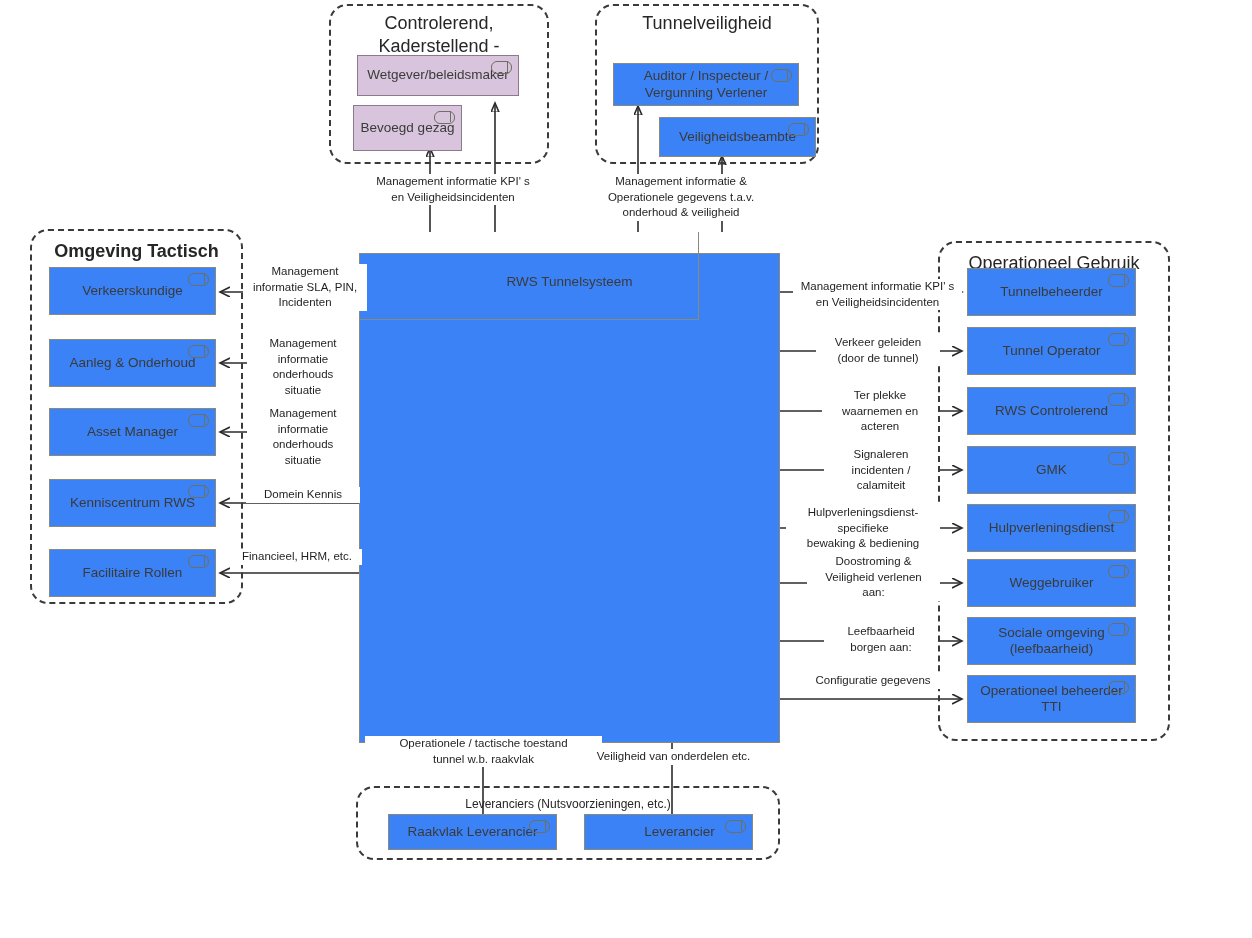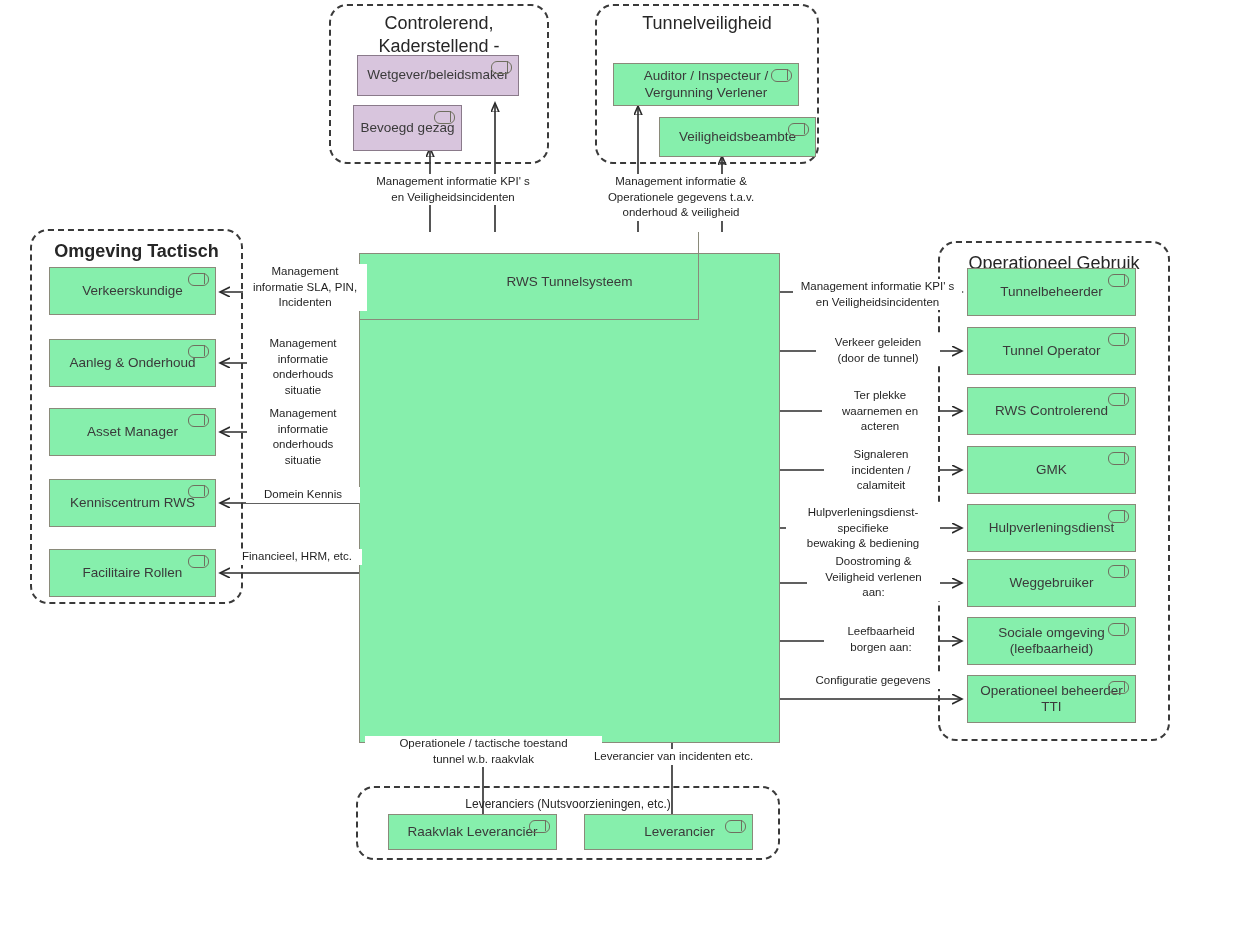--- a/index.html
+++ b/index.html
@@ -19,21 +19,21 @@
     font-size:18px;
     color:#262626;
     line-height:1.25;
     white-space:pre-line;
   }
 
   .node{
     position:absolute;
     box-sizing:border-box;
     border:1.4px solid #8a8a7a;
-    background:#86efac;
+    background:#3b82f6;
     display:flex;
     align-items:center;
     justify-content:center;
     text-align:center;
     font-size:13.5px;
     color:#3a3a3a;
     line-height:1.2;
     white-space:pre-line;
     padding:2px 6px;
   }
@@ -258,15 +258,15 @@
 bewaking &amp; bediening</div>
   <div class="edge-label" style="left:807px;top:554px;width:131px;">Doostroming &amp;
 Veiligheid  verlenen
 aan:</div>
   <div class="edge-label" style="left:824px;top:624px;width:112px;">Leefbaarheid
 borgen aan:</div>
   <div class="edge-label" style="left:806px;top:673px;width:132px;">Configuratie  gegevens</div>
 
   <div class="edge-label" style="left:365px;top:736px;width:235px;">Operationele / tactische  toestand
 tunnel w.b. raakvlak</div>
-  <div class="edge-label" style="left:580px;top:749px;width:185px;">Leverancier van incidenten etc.</div>
+  <div class="edge-label" style="left:580px;top:749px;width:185px;">Veiligheid van onderdelen etc.</div>
 
 </div>
 
 </body></html>

